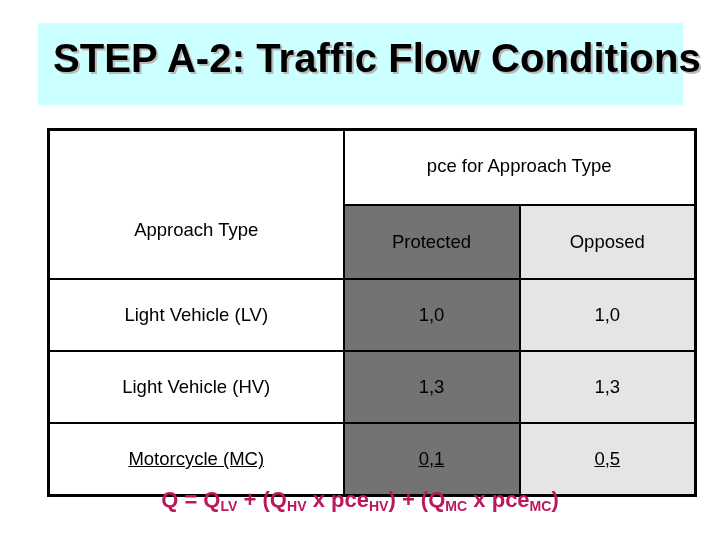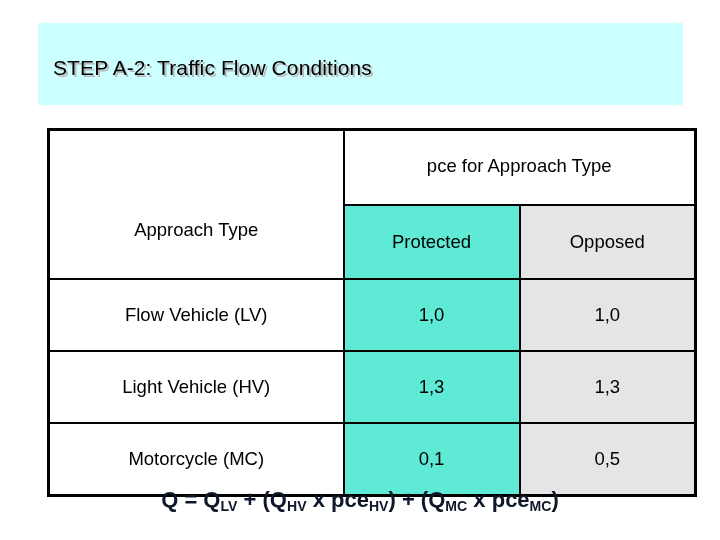--- a/index.html
+++ b/index.html
@@ -20,24 +20,24 @@
     position: absolute;
     left: 38px;
     top: 23px;
     width: 645px;
     height: 82px;
     background: #ccffff;
   }
   #slide-title {
     position: absolute;
     left: 53px;
-    top: 56px;
+    top: 36px;
     width: 630px;
-    font-size: 21px;
-    font-weight: normal;
+    font-size: 40px;
+    font-weight: bold;
     color: #000000;
     letter-spacing: 0.1px;
     text-shadow: 2px 2px 0 #b9b9b9;
     white-space: nowrap;
   }
 
   
   #pce-table {
     position: absolute;
     left: 47px;
@@ -50,21 +50,21 @@
     border: 2px solid #000000;
     font-size: 18.5px;
     color: #000000;
     text-align: center;
     vertical-align: middle;
     padding: 0;
   }
   #pce-table .outer-top { border-top-width: 3px; }
   #pce-table .outer-left { border-left-width: 3px; }
   #pce-table .outer-right { border-right-width: 3px; }
-  #pce-table .outer-bottom { border-bottom-width: 3px; }
+  #pce-table .outer-bottom { border-bottom-width: 3px; text-decoration: underline; }
 
   .col-vehicle { width: 295px; }
   .col-protected { width: 176px; }
   .col-opposed { width: 176px; }
 
   .cell-vehicle-type-head {
     height: 141px;
     vertical-align: top;
     padding-top: 50px !important;
     box-sizing: border-box;
@@ -74,34 +74,34 @@
     vertical-align: middle;
     padding-bottom: 4px !important;
   }
   .cell-sub-head {
     height: 72px;
   }
   .row-data td {
     height: 70px;
   }
 
-  .bg-green { background: #5eead4; }
+  .bg-green { background: #737373; }
   .bg-yellow { background: #e5e5e5; }
   .bg-white { background: #ffffff; }
 
   
   #formula {
     position: absolute;
     left: 0;
     top: 487px;
     width: 720px;
     text-align: center;
     font-size: 22px;
     font-weight: bold;
-    color: #0f172a;
+    color: #be185d;
     white-space: nowrap;
   }
   #formula sub {
     font-size: 0.64em;
     font-weight: bold;
     vertical-align: baseline;
     position: relative;
     bottom: -0.26em;
   }
 </style>
@@ -121,21 +121,21 @@
     <tr>
       <td rowspan="2" class="cell-vehicle-type-head outer-top outer-left bg-white">Approach Type</td>
       <td colspan="2" class="cell-group-head outer-top outer-right bg-white">pce for Approach Type</td>
     </tr>
     <tr>
       <td class="cell-sub-head bg-green">Protected</td>
       <td class="cell-sub-head bg-yellow outer-right">Opposed</td>
     </tr>
 
     <tr class="row-data">
-      <td class="outer-left bg-white">Flow Vehicle (LV)</td>
+      <td class="outer-left bg-white">Light Vehicle (LV)</td>
       <td class="bg-green">1,0</td>
       <td class="bg-yellow outer-right">1,0</td>
     </tr>
 
     <tr class="row-data">
       <td class="outer-left bg-white">Light Vehicle (HV)</td>
       <td class="bg-green">1,3</td>
       <td class="bg-yellow outer-right">1,3</td>
     </tr>
 

